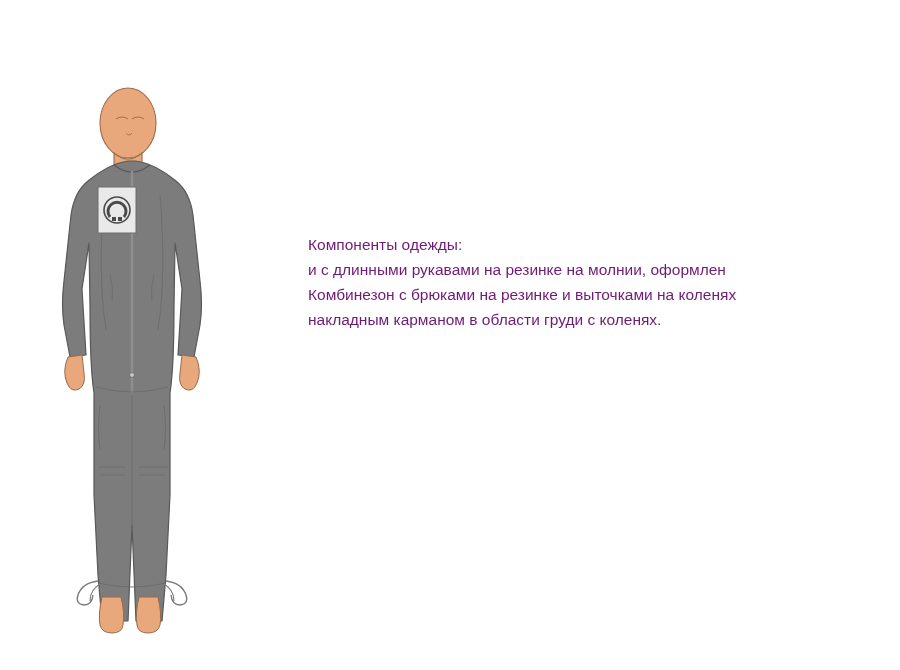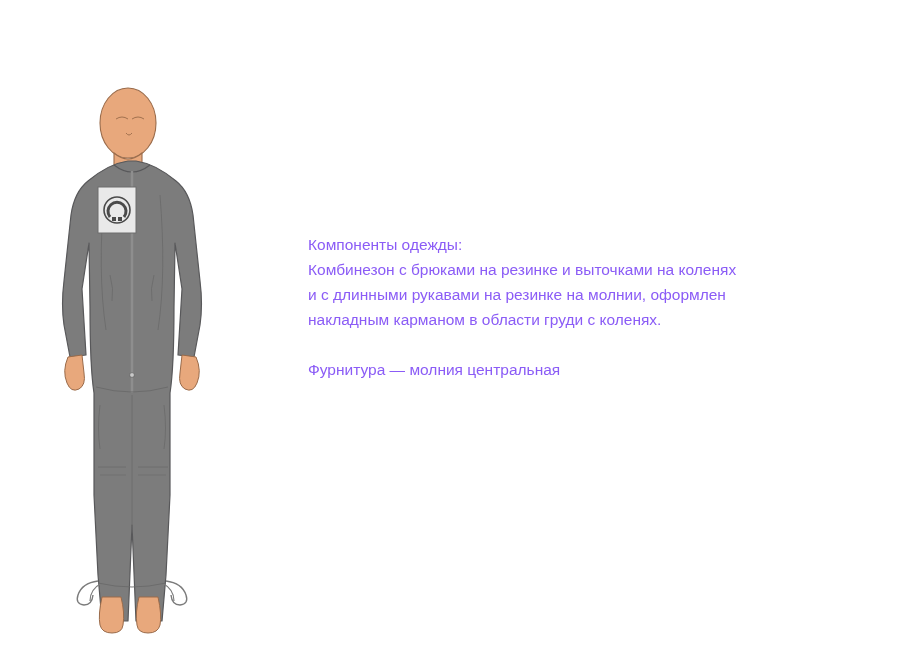--- a/index.html
+++ b/index.html
@@ -34,21 +34,21 @@
   
   .text-block {
     position: absolute;
     left: 308px;
     top: 232px;
     width: 540px;
   }
   .text-line {
     font-size: 15.5px;
     line-height: 25px;
-    color: #8b5cf6;
+    color: #701a75;
     white-space: pre;
   }
   .para-gap {
     height: 25px;
   }
 </style>
 </head>
 <body>
 
 <div class="page">
@@ -149,20 +149,19 @@
 
       <g>
         <path d="M62 522 q-4 18 -2 28 q2 8 12 8 q10 0 11 -8 q2 -12 -2 -28 z" fill="#e8a87c" stroke="#9a6b4a" stroke-width="1"></path>
         <path d="M99 522 q-4 16 -2 28 q1 8 11 8 q10 0 12 -8 q2 -10 -2 -28 z" fill="#e8a87c" stroke="#9a6b4a" stroke-width="1"></path>
       </g>
     </svg>
   </div>
 
   <div class="text-block">
     <div class="text-line">Компоненты одежды:</div>
+    <div class="text-line">и с длинными рукавами на резинке на молнии, оформлен</div>
     <div class="text-line">Комбинезон с брюками на резинке и выточками на коленях</div>
-    <div class="text-line">и с длинными рукавами на резинке на молнии, оформлен</div>
     <div class="text-line">накладным карманом в области груди с коленях.</div>
     <div class="para-gap"></div>
-    <div class="text-line">Фурнитура — молния центральная</div>
   </div>
 
 </div>
 
 </body></html>

